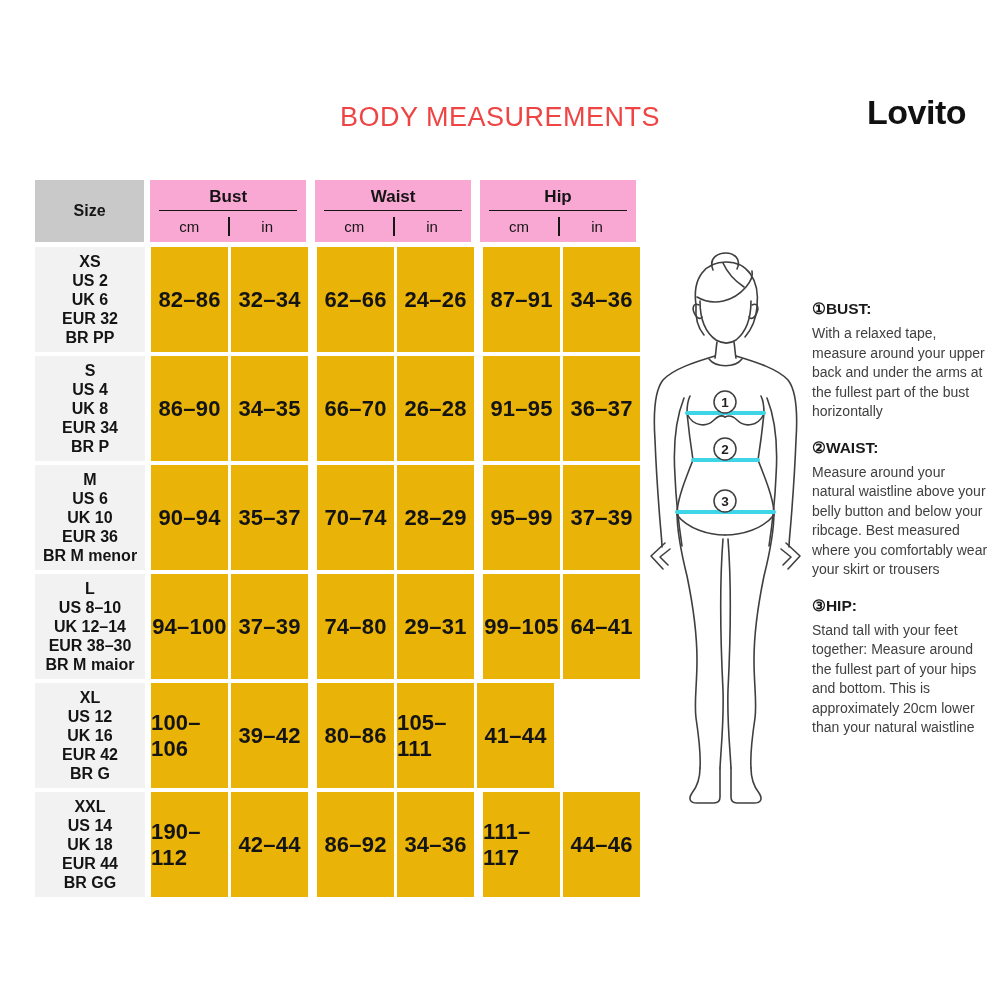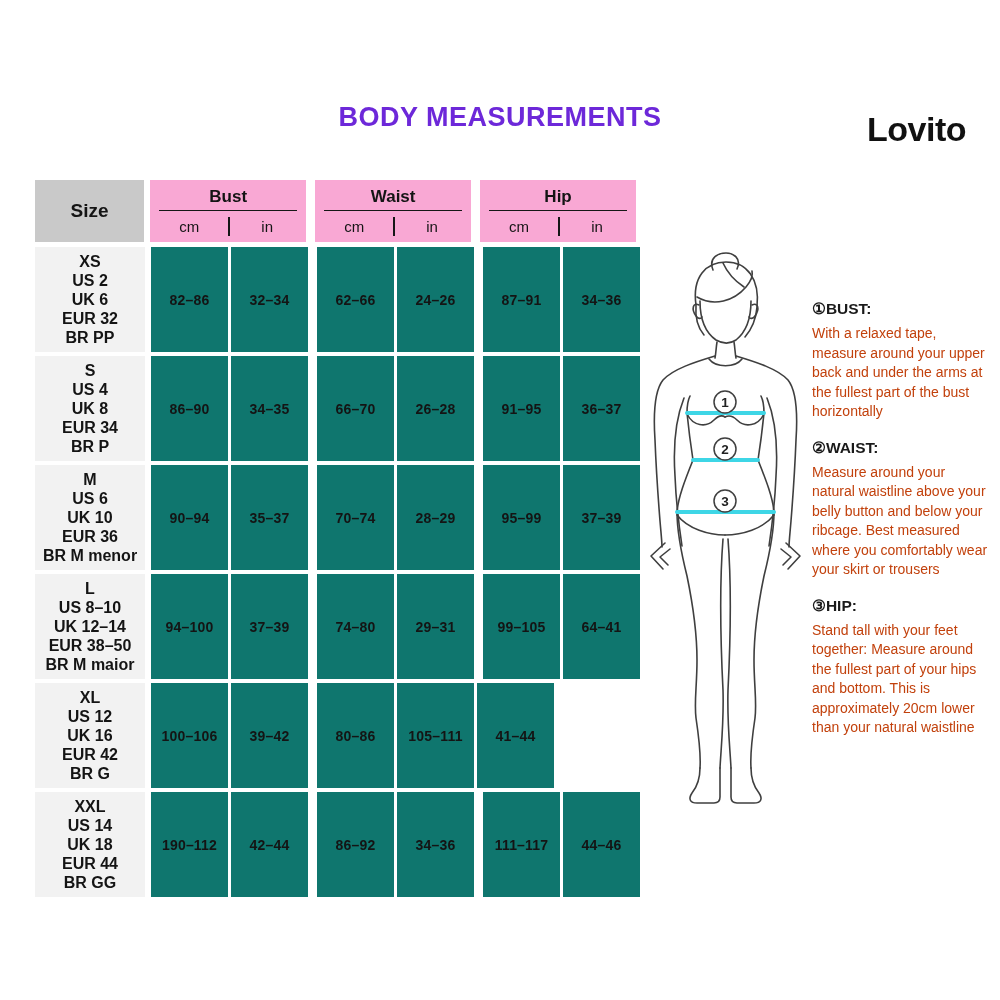--- a/index.html
+++ b/index.html
@@ -3,33 +3,33 @@
 <meta charset="utf-8">
 <style>
   html,body{margin:0;padding:0;background:#fff;}
   .canvas{
     position:relative;width:1000px;height:1000px;background:#ffffff;
     font-family:"Liberation Sans",sans-serif;color:#141414;overflow:hidden;
   }
   
   .page-title{
     position:absolute;top:102px;left:0;width:1000px;text-align:center;
-    font-size:27px;font-weight:700;letter-spacing:.5px;color:#6d28d9;
+    font-size:27px;font-weight:400;letter-spacing:.5px;color:#ef4444;
   }
   .brand{
-    position:absolute;top:110px;right:34px;
+    position:absolute;top:93px;right:34px;
     font-size:34px;font-weight:700;letter-spacing:-.5px;color:#111;
   }
   
   .size-table{position:absolute;left:35px;top:180px;width:605px;}
   .hdr-row{display:flex;height:62px;margin-bottom:5px;}
   .size-head{
     width:110px;margin-right:6px;background:#c9c9c9;
     display:flex;align-items:center;justify-content:center;
-    font-size:19px;font-weight:700;
+    font-size:16px;font-weight:700;
   }
   .group{width:157px;margin-right:9px;background:#f9a8d4;display:flex;flex-direction:column;}
   .group:last-child{margin-right:4px;}
   .group-name{
     height:27px;display:flex;align-items:center;justify-content:center;
     font-size:17px;font-weight:700;padding-top:3px;
   }
   .group-rule{border-top:1.8px solid #161616;margin:0 9px;}
   .units{flex:1;display:flex;position:relative;}
   .units::after{
@@ -37,31 +37,31 @@
   }
   .unit{width:50%;display:flex;align-items:center;justify-content:center;
     font-size:15px;font-weight:500;}
   .body-row{display:flex;height:105px;margin-bottom:4px;}
   .size-cell{
     width:110px;margin-right:6px;background:#f2f2f2;
     display:flex;flex-direction:column;align-items:center;justify-content:center;
     font-size:16px;font-weight:700;line-height:19px;text-align:center;white-space:nowrap;
   }
   .val-cell{
-    width:77px;background:#0f766e;display:flex;align-items:center;justify-content:center;
-    font-size:14px;font-weight:700;letter-spacing:.2px;
+    width:77px;background:#eab308;display:flex;align-items:center;justify-content:center;
+    font-size:22px;font-weight:700;letter-spacing:.2px;
   }
   
   .figure-wrap{position:absolute;left:643px;top:250px;width:170px;height:560px;}
   .figure-wrap svg{display:block;}
   
   .guide{position:absolute;left:812px;top:300px;width:176px;}
   .guide-section{margin-bottom:17px;}
   .guide-heading{font-size:15.5px;font-weight:700;color:#1a1a1a;margin:0 0 6px 0;}
-  .guide-body{font-size:14px;line-height:19.5px;color:#c2410c;margin:0;}
+  .guide-body{font-size:14px;line-height:19.5px;color:#404040;margin:0;}
 </style>
 </head>
 <body>
 
 <div class="canvas">
 
   <div class="page-title">BODY MEASUREMENTS</div>
   <div class="brand">Lovito</div>
 
   <div class="size-table">
@@ -143,21 +143,21 @@
       <div class="val-cell" style="margin-right:9px">28–29</div>
       <div class="val-cell" style="margin-right:3px">95–99</div>
       <div class="val-cell">37–39</div>
     </div>
 
     <div class="body-row">
       <div class="size-cell">
             <div>L</div>
             <div>US 8–10</div>
             <div>UK 12–14</div>
-            <div>EUR 38–50</div>
+            <div>EUR 38–30</div>
             <div>BR M maior</div>
           </div>
       <div class="val-cell" style="margin-right:3px">94–100</div>
       <div class="val-cell" style="margin-right:9px">37–39</div>
       <div class="val-cell" style="margin-right:3px">74–80</div>
       <div class="val-cell" style="margin-right:9px">29–31</div>
       <div class="val-cell" style="margin-right:3px">99–105</div>
       <div class="val-cell">64–41</div>
     </div>
 

